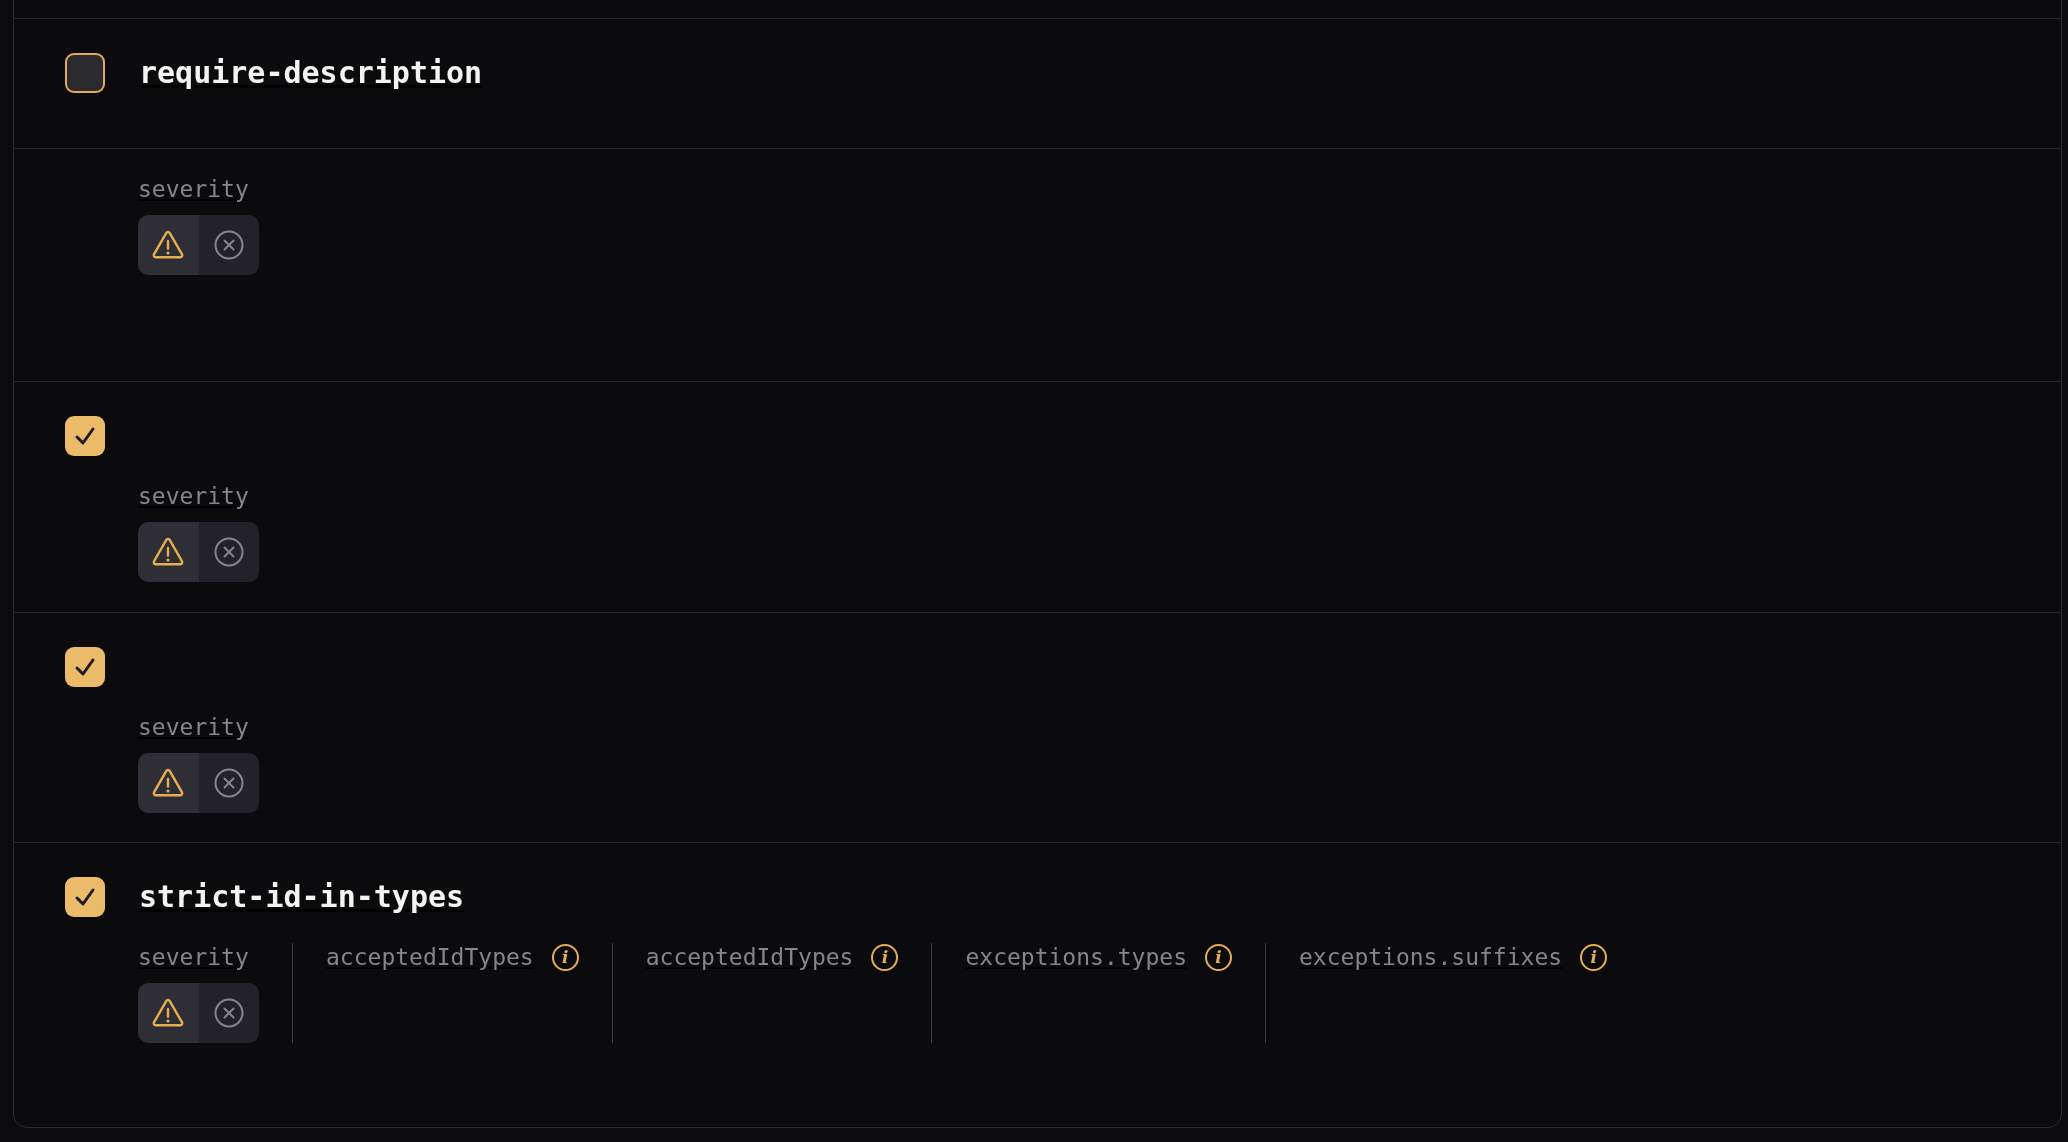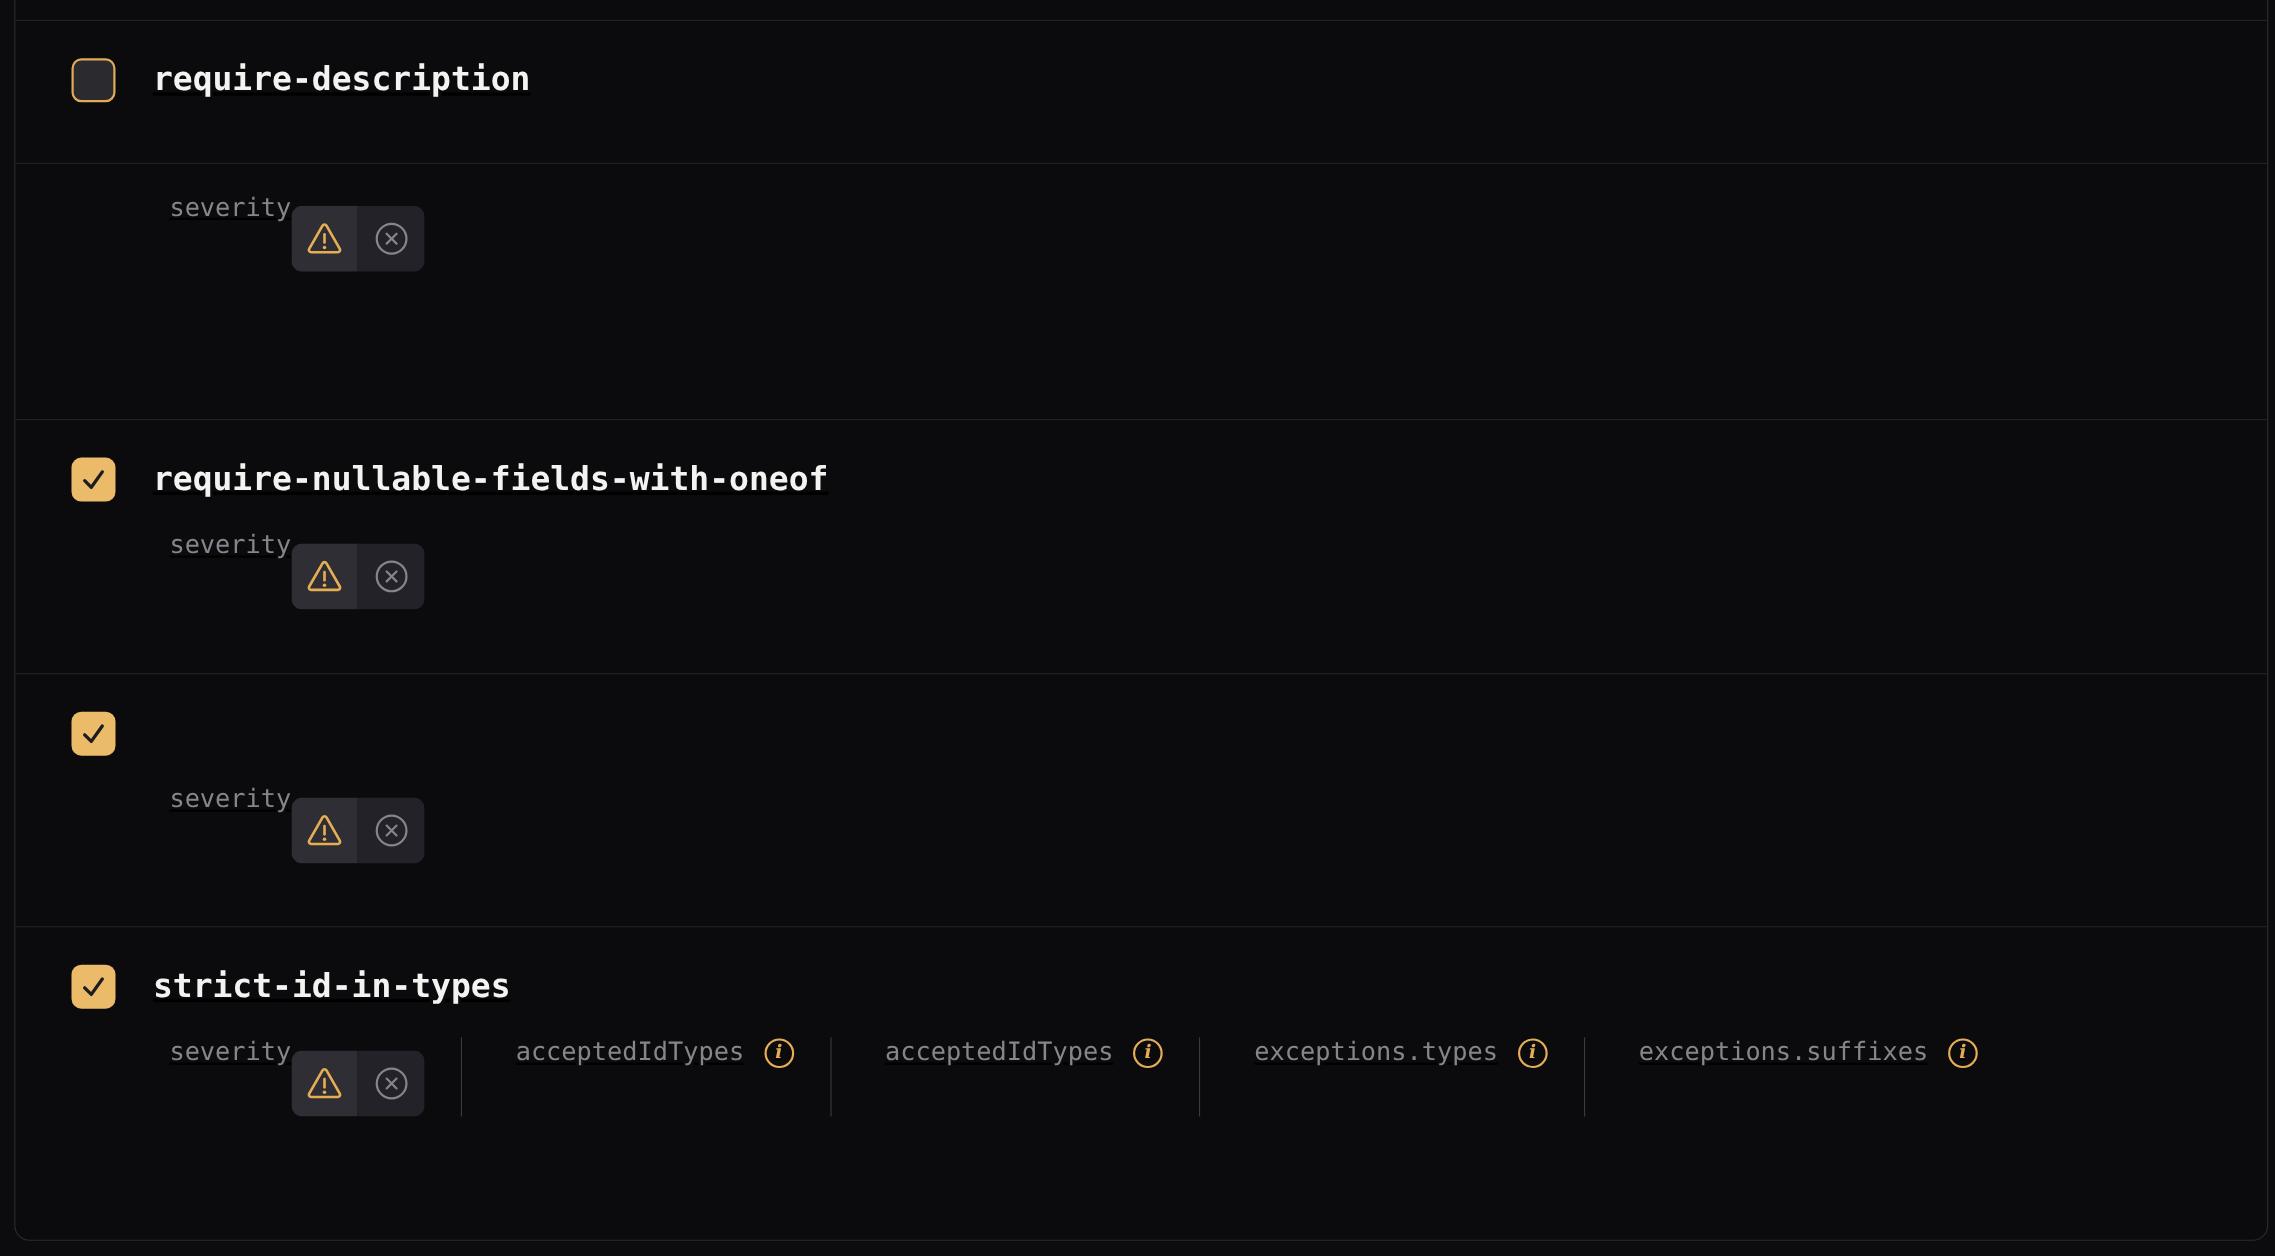--- a/index.html
+++ b/index.html
@@ -39,21 +39,21 @@
   .checkbox.unchecked{background:#2b2a2f;border:2px solid #e2ab57;}
   .checkbox.checked{background:#ecbb69;}
   .rule-title{
     font-size:30px;font-weight:bold;color:#f3f3f1;
     line-height:40px;white-space:nowrap;
   }
   .fields-row{
     display:flex;align-items:stretch;
     margin-left:81px;margin-top:26px;
   }
-  .field-group{display:flex;flex-direction:row;flex:none;margin-left:16px;}
+  .field-group{display:flex;flex-direction:column;flex:none;}
   .label-row{
     height:28px;display:flex;align-items:center;gap:18px;
   }
   .field-label{
     font-size:23px;color:#85858b;white-space:nowrap;line-height:28px;
   }
   .info-icon{
     width:27px;height:27px;border-radius:50%;
     box-sizing:border-box;border:2px solid #e5ae55;
     color:#e5ae55;
@@ -122,21 +122,20 @@
       </div>
       <div class="rule-row" style="height: 231px;">
         <div class="rule-head">
           <div class="checkbox checked">
             <span class="icon" style="display: flex;">
               <svg width="26" height="26" viewBox="0 0 26 26" fill="none">
                 <path d="M5 14 L11 20 L21 6" stroke="#1d1c20" stroke-width="3" stroke-linecap="round" stroke-linejoin="round"></path>
               </svg>
             </span>
           </div>
-          <div class="rule-title">require-nullable-fields-with-oneof</div>
         </div>
         <div class="fields-row">
           <div class="field-group">
             <div class="label-row">
               <div class="field-label">severity</div>
             </div>
             <div class="control-slot">
               <div class="severity-toggle">
                 <div class="seg selected">
                   <span class="icon" style="display: flex;">

